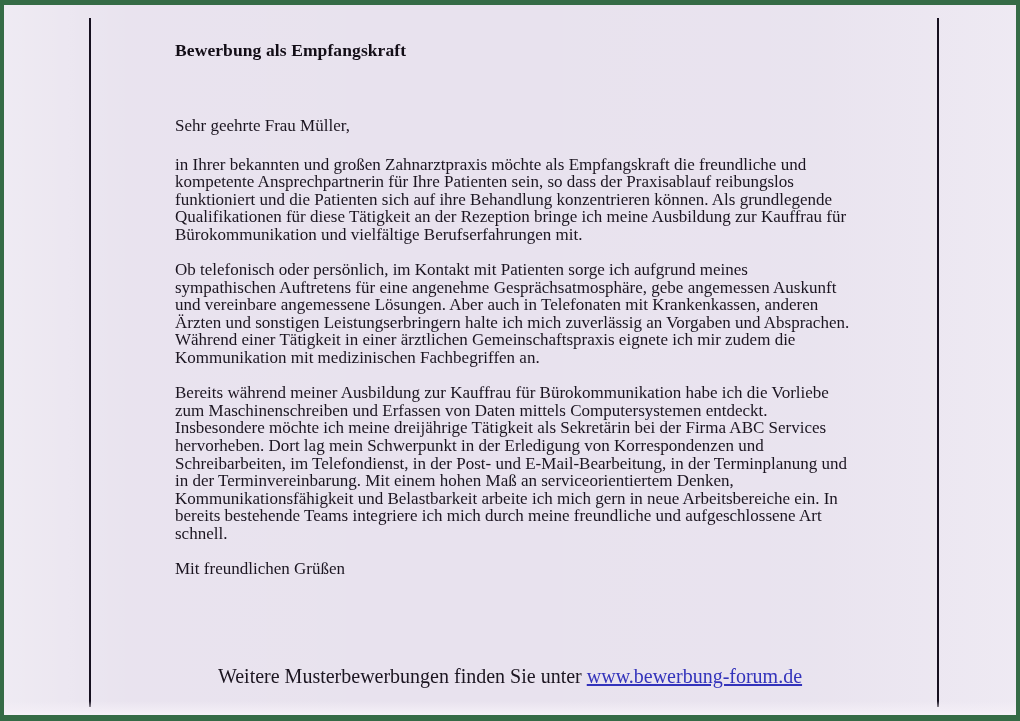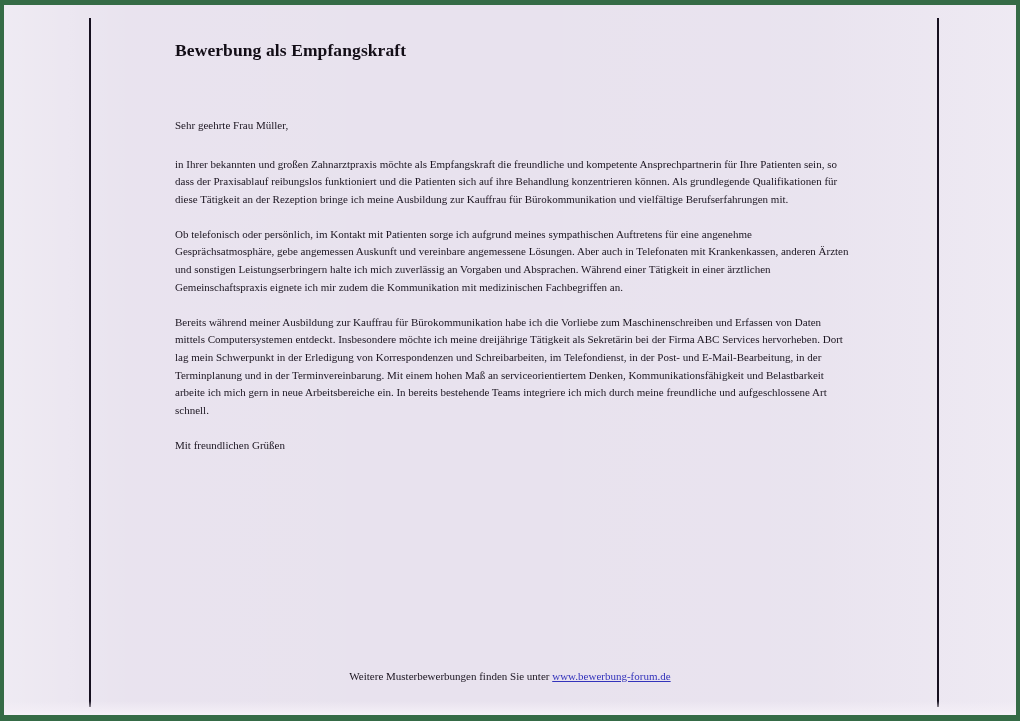--- a/index.html
+++ b/index.html
@@ -92,40 +92,40 @@
     color: #120d16;
     white-space: nowrap;
   }
 
   .body-block {
     position: absolute;
     top: 112px;
     left: 0;
     width: 676px;
     color: #1b1520;
-    font-size: 11px;
+    font-size: 17px;
     line-height: 17.6px;
   }
 
   .para {
     margin: 0 0 17.5px 0;
     text-align: left;
   }
 
   .para.salutation { margin-bottom: 21px; }
   .para.closing    { margin-bottom: 16px; }
 
   
   .footer-line {
     position: absolute;
     left: 0;
     right: 0;
     top: 662px;
     text-align: center;
-    font-size: 11px;
+    font-size: 20px;
     color: #1b1520;
     line-height: 18px;
   }
 
   .footer-link {
     color: #3333bb;
     text-decoration: underline;
     text-underline-offset: 1px;
   }
 </style>

